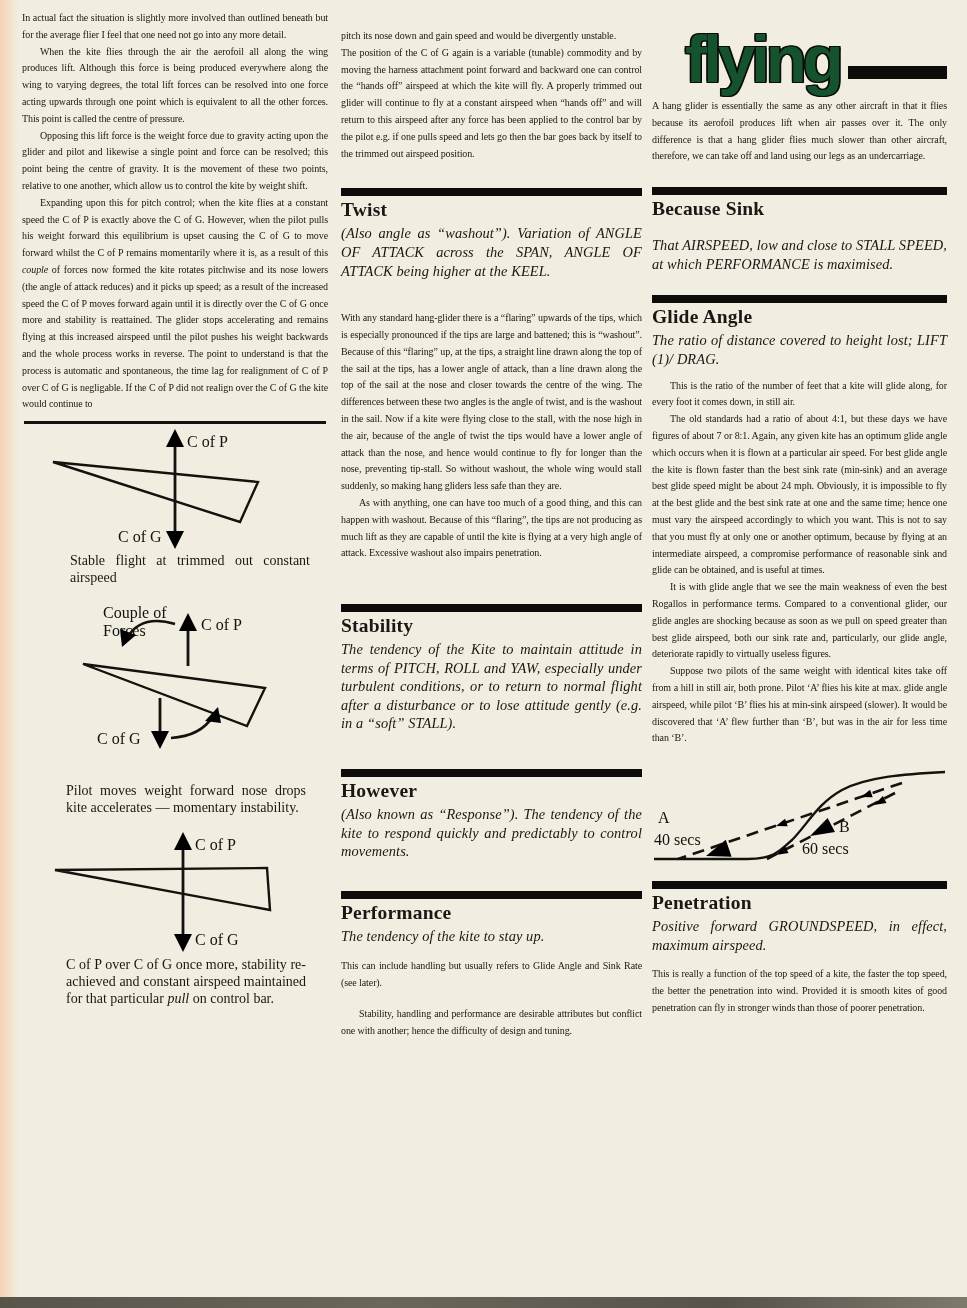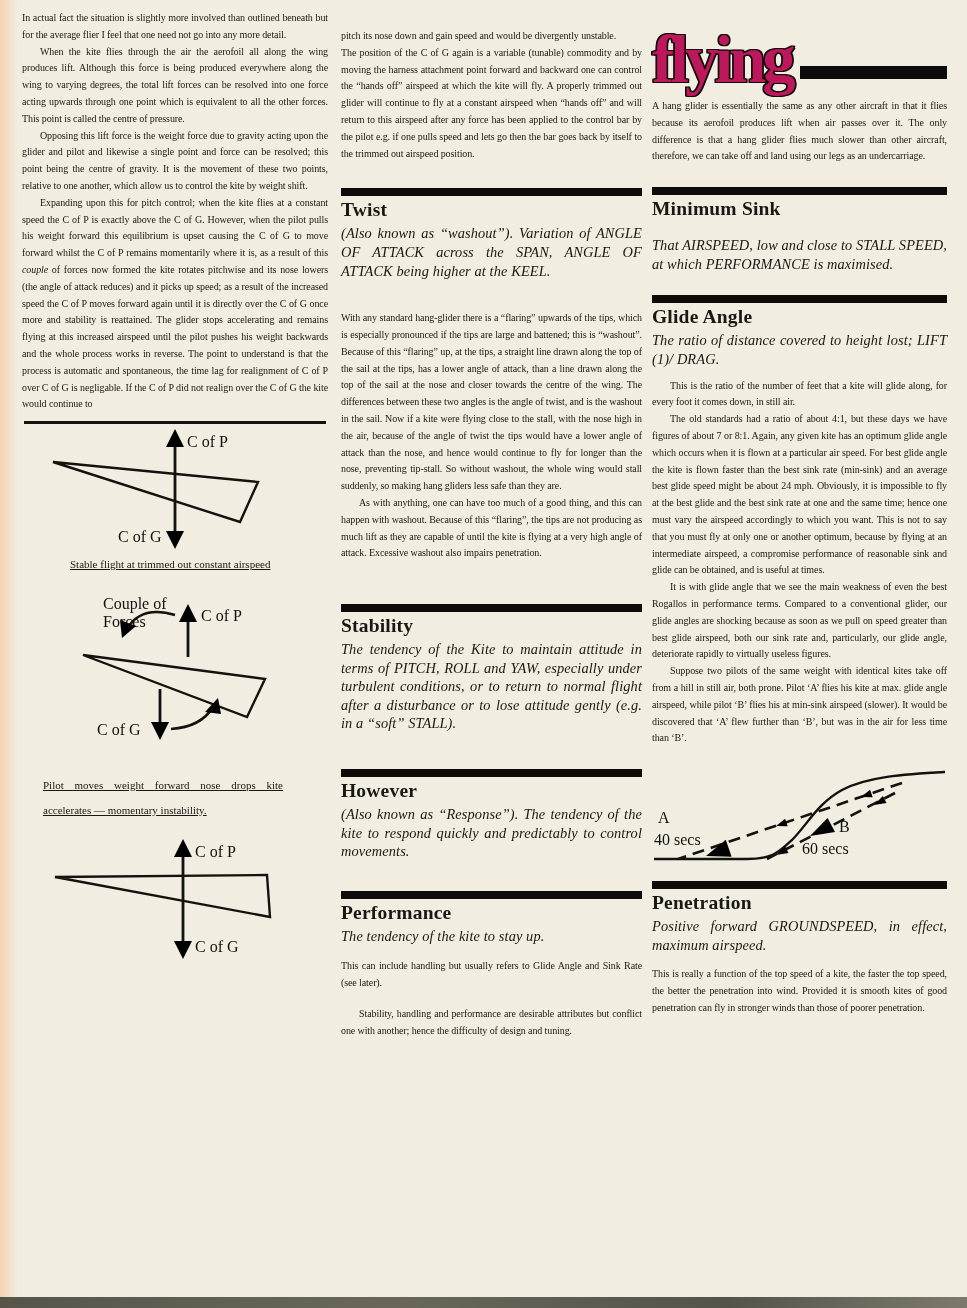--- a/index.html
+++ b/index.html
@@ -42,38 +42,39 @@
     margin-top:3px; line-height:22px;
   }
   p.def{
     font-style:italic; font-size:14.4px; line-height:18.6px;
     text-align:justify; margin-top:3px; letter-spacing:0.1px;
   }
 
   
   .logo-row{ display:flex; align-items:flex-end; margin:14px 0 10px; }
   .logo-text{
-    font-family:Liberation Serif, serif;
+    font-family:Liberation Sans, sans-serif;
     font-weight:bold; font-size:67px; line-height:58px;
-    letter-spacing:-4px; color:#be185d;
+    letter-spacing:-4px; color:#14532d;
     text-shadow: 1px 0 #0d0c0a, -1px 0 #0d0c0a, 0 1px #0d0c0a, 0 -1px #0d0c0a,
                  1.5px 1px #0d0c0a, -1.5px -1px #0d0c0a, 1.5px -1px #0d0c0a, -1.5px 1px #0d0c0a;
+    margin-left: 33px;
   }
   .logo-bar{ flex:1; height:13px; background:#0d0c0a; margin-left:8px; margin-bottom:9px; }
 
   svg text{
     font-family:"Liberation Serif", serif;
     font-size:16px; fill:#14120e;
   }
   .diag{ display:block; margin:0 auto; }
   .caption{
-    font-size:11px; line-height:25px; text-align:justify;
-    margin:2px 0 0 48px; width:240px;text-decoration:underline;
-  }
-  .caption.full{ margin-left:21px; }
+    font-size:14px; line-height:17px; text-align:justify;
+    margin:2px 0 0 48px; width:240px;
+  }
+  .caption.full{ margin-left:44px; }
   .page-number{
     position:absolute; left:22px; top:1320px;
     font-size:16.5px; font-weight:bold;
   }
   .it{ font-style:italic; }
 </style>
 </head>
 <body>
 
 <div class="page">
@@ -115,30 +116,31 @@
     <p class="caption full">Pilot moves weight forward nose drops kite accelerates — momentary instability.</p>
 
     <svg class="diag" width="300" height="124" viewBox="0 0 300 124" style="margin-top:14px;">
       <polygon points="30,40 242,38 245,80" fill="none" stroke="#14120e" stroke-width="2.4"></polygon>
       <line x1="158" y1="13" x2="158" y2="113" stroke="#14120e" stroke-width="2.8"></line>
       <polygon points="158,2 149,20 167,20"></polygon>
       <polygon points="158,122 149,104 167,104"></polygon>
       <text x="170" y="20">C of P</text>
       <text x="170" y="115">C of G</text>
     </svg>
+    <p class="caption full"><span>C of P over C of G once more, stability re-achieved and constant airspeed maintained for that particular </span><span class="it">pull</span><span> on control bar.</span></p>
   </div>
 
   <div class="col col2">
     <p class="body">pitch its nose down and gain speed and would be divergently unstable.</p>
     <p class="body">The position of the C of G again is a variable (tunable) commodity and by moving the harness attachment point forward and backward one can control the “hands off” airspeed at which the kite will fly. A properly trimmed out glider will continue to fly at a constant airspeed when “hands off” and will return to this airspeed after any force has been applied to the control bar by the pilot e.g. if one pulls speed and lets go then the bar goes back by itself to the trimmed out airspeed position.</p>
 
     <div style="margin-top:26px;">
       <div class="bar"></div>
       <h3 class="sect">Twist</h3>
-      <p class="def">(Also known as “washout”). Variation of ANGLE OF ATTACK across the SPAN, ANGLE OF ATTACK being higher at the KEEL.</p>
+      <p class="def">(Also angle as “washout”). Variation of ANGLE OF ATTACK across the SPAN, ANGLE OF ATTACK being higher at the KEEL.</p>
       <p class="body" style="margin-top:30px;">With any standard hang-glider there is a “flaring” upwards of the tips, which is especially pronounced if the tips are large and battened; this is “washout”. Because of this “flaring” up, at the tips, a straight line drawn along the top of the sail at the tips, has a lower angle of attack, than a line drawn along the top of the sail at the nose and closer towards the centre of the wing. The differences between these two angles is the angle of twist, and is the washout in the sail. Now if a kite were flying close to the stall, with the nose high in the air, because of the angle of twist the tips would have a lower angle of attack than the nose, and hence would continue to fly for longer than the nose, preventing tip-stall. So without washout, the whole wing would stall suddenly, so making hang gliders less safe than they are.</p>
       <p class="body ind">As with anything, one can have too much of a good thing, and this can happen with washout. Because of this “flaring”, the tips are not producing as much lift as they are capable of until the kite is flying at a very high angle of attack. Excessive washout also impairs penetration.</p>
     </div>
 
     <div style="margin-top:42px;">
       <div class="bar"></div>
       <h3 class="sect">Stability</h3>
       <p class="def">The tendency of the Kite to maintain attitude in terms of PITCH, ROLL and YAW, especially under turbulent conditions, or to return to normal flight after a disturbance or to lose attitude gently (e.g. in a “soft” STALL).</p>
     </div>
 
@@ -159,21 +161,21 @@
 
   <div class="col col3">
     <div class="logo-row">
       <span class="logo-text">flying</span>
       <span class="logo-bar"></span>
     </div>
     <p class="body">A hang glider is essentially the same as any other aircraft in that it flies because its aerofoil produces lift when air passes over it. The only difference is that a hang glider flies much slower than other aircraft, therefore, we can take off and land using our legs as an undercarriage.</p>
 
     <div style="margin-top:22px;">
       <div class="bar"></div>
-      <h3 class="sect">Minimum Sink</h3>
+      <h3 class="sect">Because Sink</h3>
       <p class="def" style="margin-top:16px;">That AIRSPEED, low and close to STALL SPEED, at which PERFORMANCE is maximised.</p>
     </div>
 
     <div style="margin-top:22px;">
       <div class="bar"></div>
       <h3 class="sect">Glide Angle</h3>
       <p class="def">The ratio of distance covered to height lost; LIFT (1)/ DRAG.</p>
       <p class="body ind" style="margin-top:9px;">This is the ratio of the number of feet that a kite will glide along, for every foot it comes down, in still air.</p>
       <p class="body ind">The old standards had a ratio of about 4:1, but these days we have figures of about 7 or 8:1. Again, any given kite has an optimum glide angle which occurs when it is flown at a particular air speed. For best glide angle the kite is flown faster than the best sink rate (min-sink) and an average best glide speed might be about 24 mph. Obviously, it is impossible to fly at the best glide and the best sink rate at one and the same time; hence one must vary the airspeed accordingly to which you want. This is not to say that you must fly at only one or another optimum, because by flying at an intermediate airspeed, a compromise performance of reasonable sink and glide can be obtained, and is useful at times.</p>
       <p class="body ind">It is with glide angle that we see the main weakness of even the best Rogallos in performance terms. Compared to a conventional glider, our glide angles are shocking because as soon as we pull on speed greater than best glide airspeed, both our sink rate and, particularly, our glide angle, deteriorate rapidly to virtually useless figures.</p>

